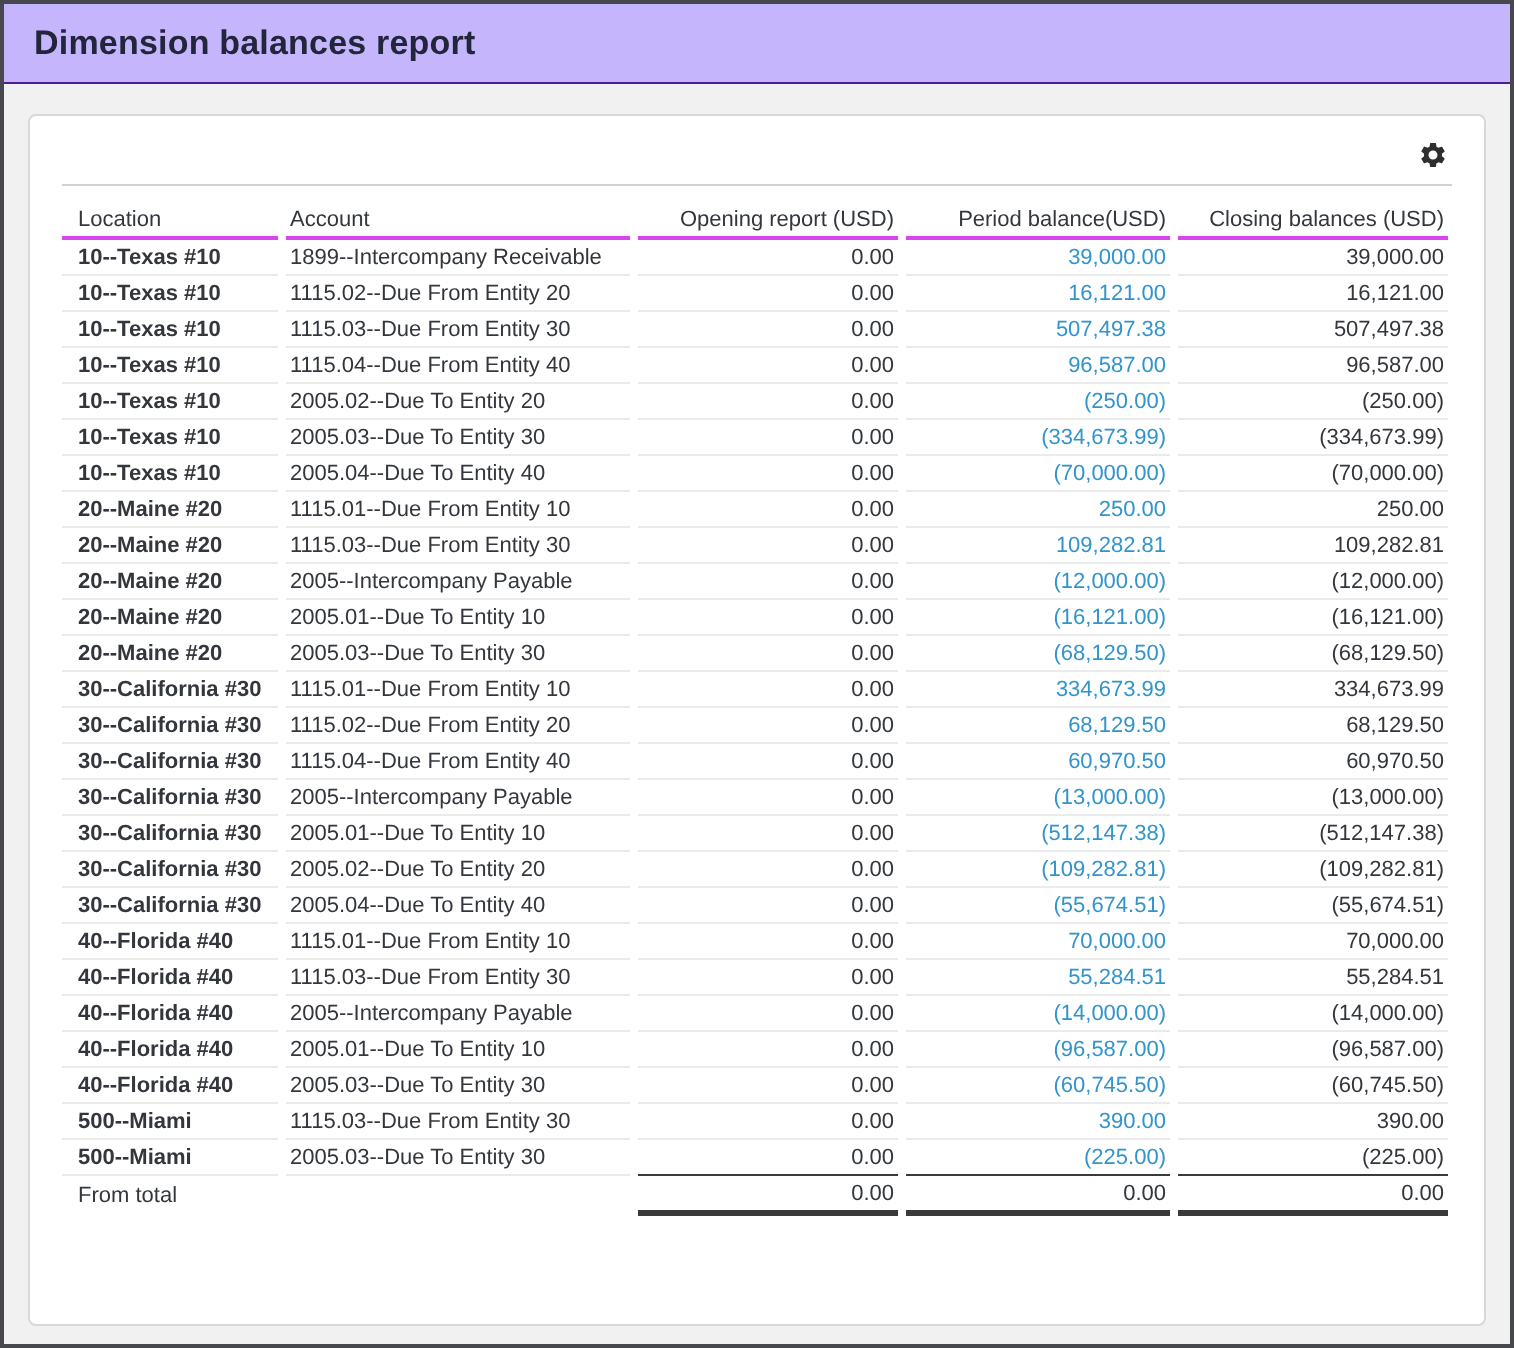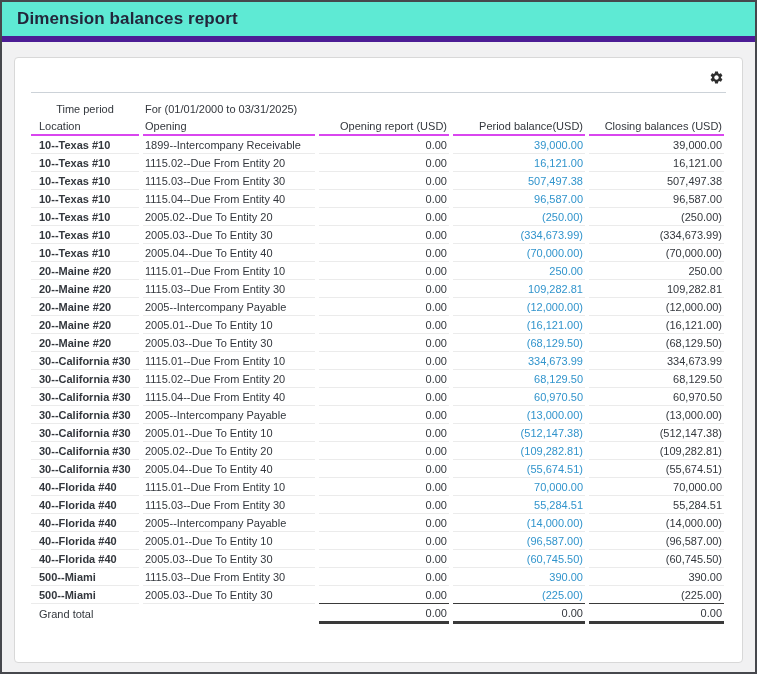--- a/index.html
+++ b/index.html
@@ -8,26 +8,26 @@
     font-family: "Liberation Sans", sans-serif;
     background: #ffffff;
   }
   .window {
     width: 757px; height: 674px;
     border: 2px solid #46484d;
     background: #f1f1f2;
     overflow: hidden;
   }
   .titlebar {
-    background: #5eead4;
+    background: #c4b5fd;
     height: 40px;
     padding: 0 15px;
     display: flex;
     align-items: center;
-    border-bottom: 6px solid #4c1d95;
+    border-bottom: 1px solid #4c1d95;
   }
   .titlebar h1 {
     font-size: 17px;
     font-weight: bold;
     color: #23263b;
     letter-spacing: 0.1px;
   }
   .content {
     padding: 15px 12px 10px 12px;
   }
@@ -125,27 +125,23 @@
 
       <table class="report">
         <colgroup>
           <col class="c-loc">
             <col class="c-acct">
             <col class="c-open">
             <col class="c-per">
             <col class="c-close">
         </colgroup>
         <thead>
-          <tr class="meta-row">
-            <th class="time-period">Time period</th>
-            <th class="period-for" colspan="4">For (01/01/2000 to 03/31/2025)</th>
-          </tr>
           <tr class="header-row">
             <th class="h-left">Location</th>
-            <th class="h-acct">Opening</th>
+            <th class="h-acct">Account</th>
             <th class="h-right">Opening report (USD)</th>
             <th class="h-right">Period balance(USD)</th>
             <th class="h-right">Closing balances (USD)</th>
           </tr>
         </thead>
         <tbody>
             <tr>
               <td class="loc">10--Texas #10</td>
               <td class="acct">1899--Intercompany Receivable</td>
               <td class="num">0.00</td>
@@ -323,21 +319,21 @@
             <tr>
               <td class="loc">500--Miami</td>
               <td class="acct">2005.03--Due To Entity 30</td>
               <td class="num">0.00</td>
               <td class="num link">(225.00)</td>
               <td class="num">(225.00)</td>
             </tr>
           </tbody>
         <tfoot>
           <tr>
-            <td class="gt-label">Grand total</td>
+            <td class="gt-label">From total</td>
             <td class="acct"></td>
             <td class="num">0.00</td>
             <td class="num">0.00</td>
             <td class="num">0.00</td>
           </tr>
         </tfoot>
       </table>
 
     </div>
   </div>

